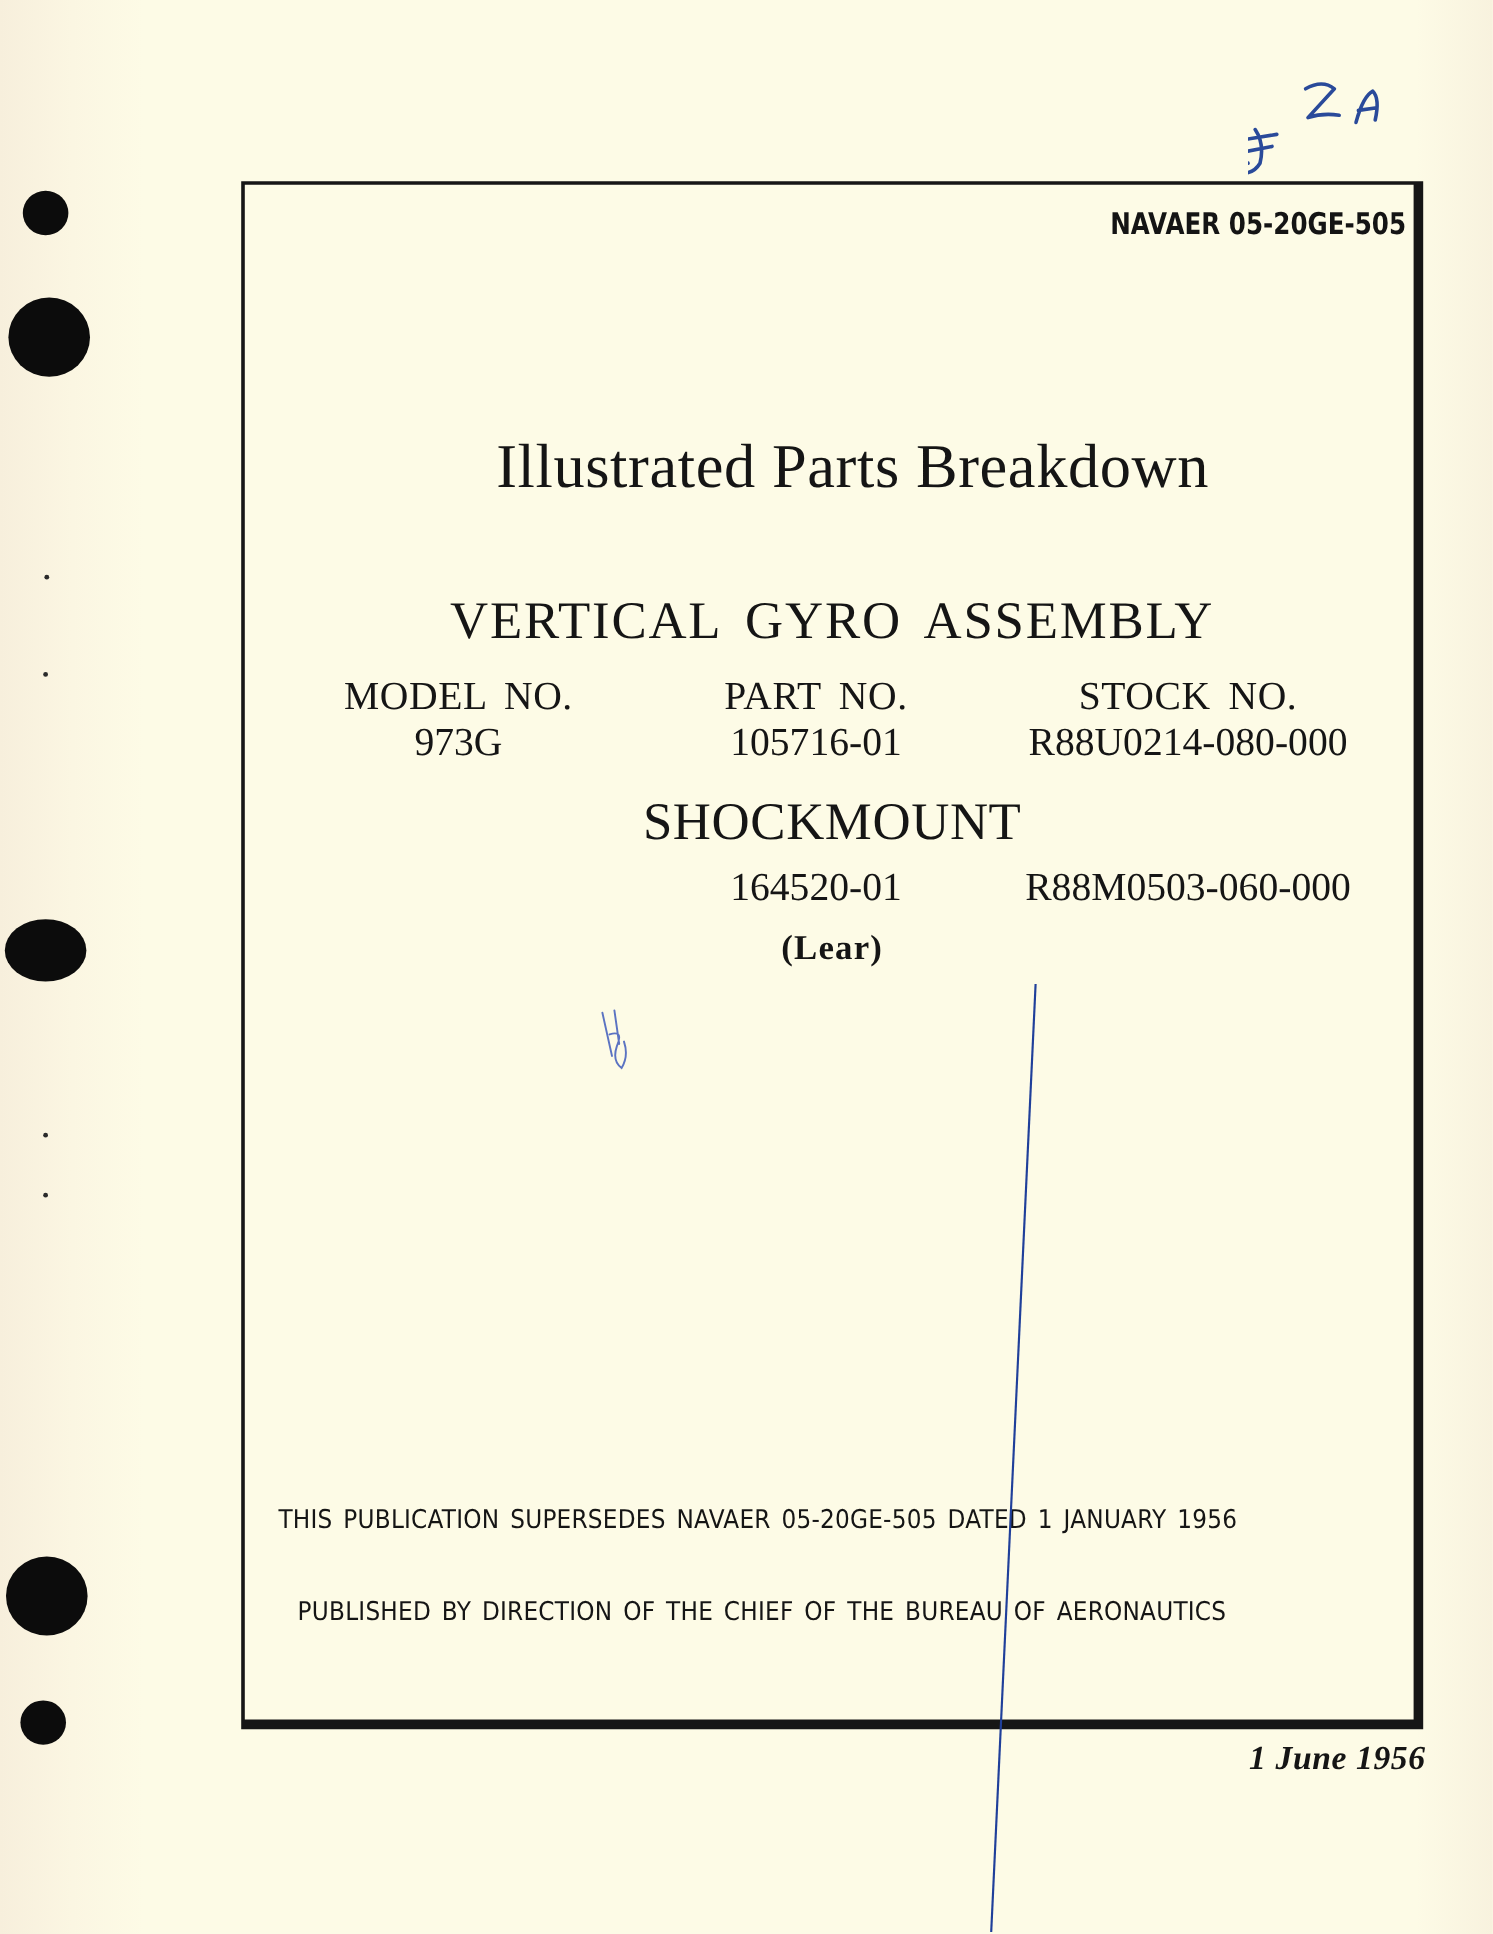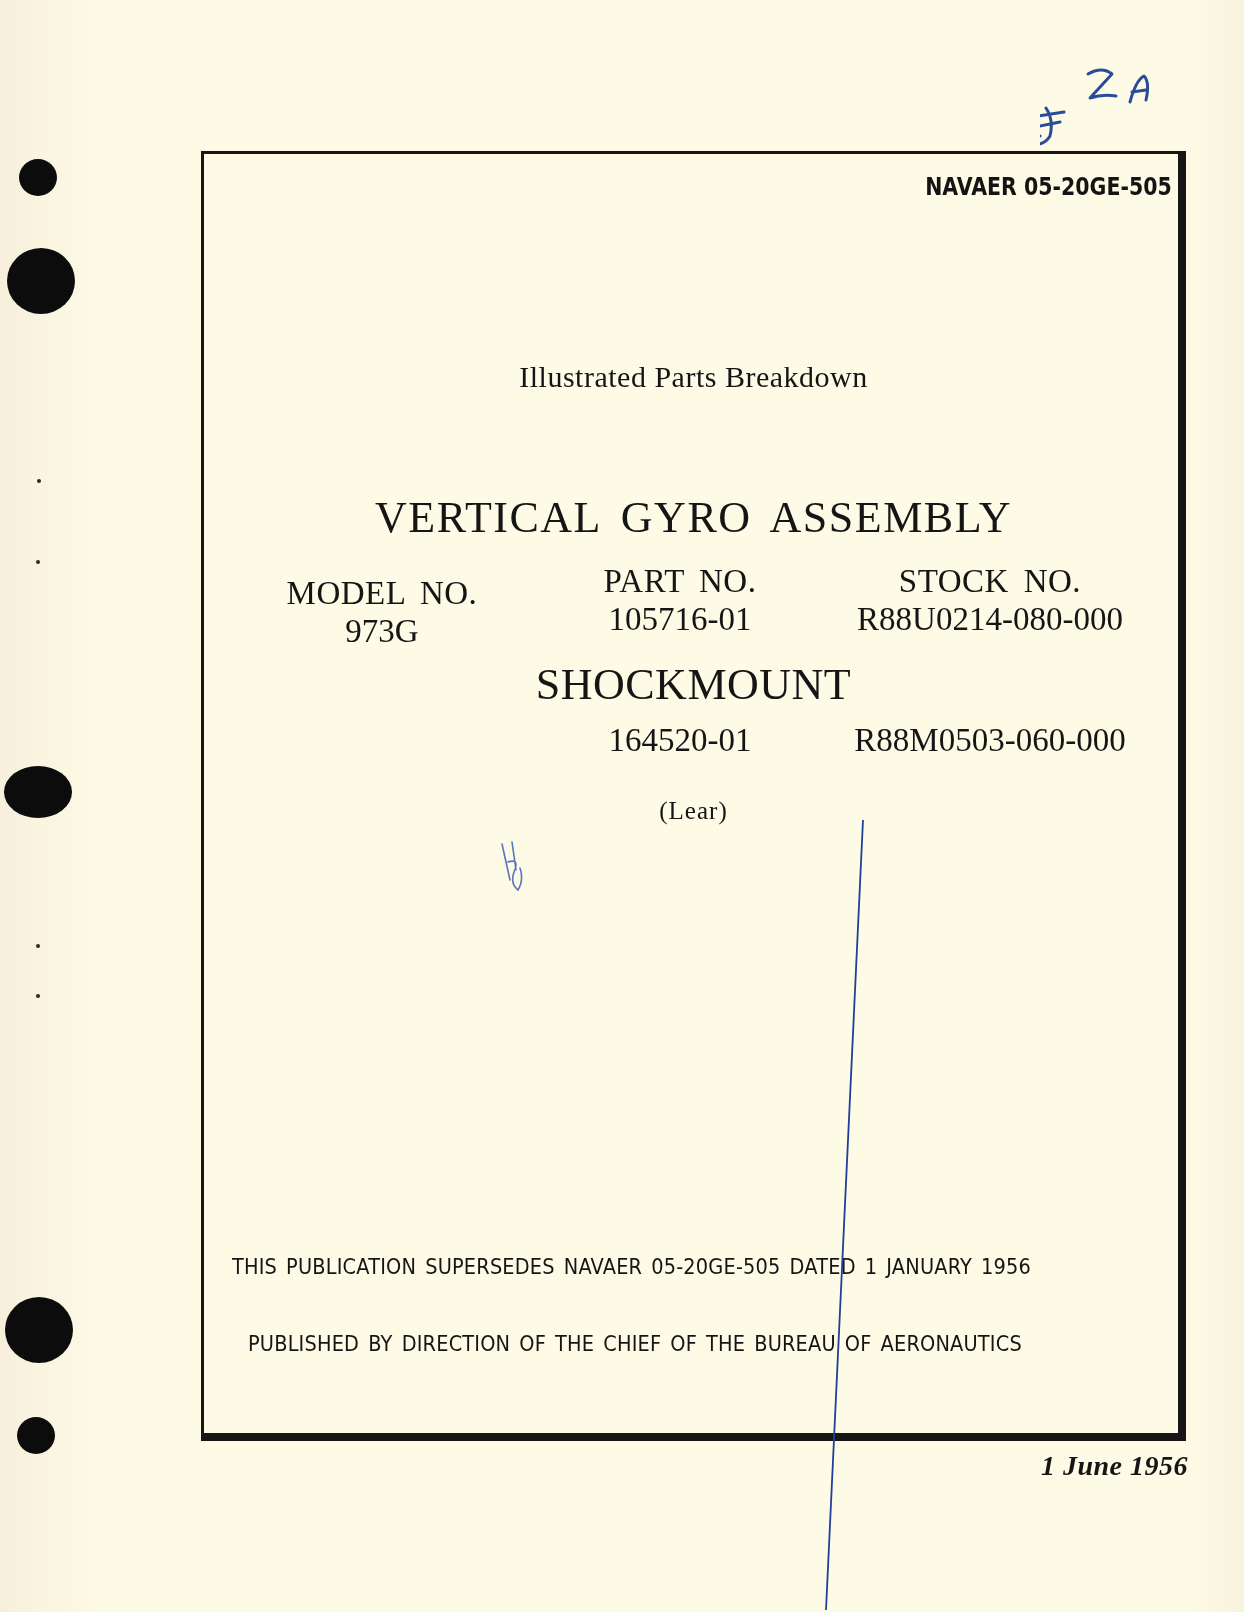--- a/index.html
+++ b/index.html
@@ -24,31 +24,31 @@
     box-sizing: border-box;
   }
   .doc-number {
     position: absolute; right: 72px; top: 172px;
     font-family: "DejaVu Sans", "Liberation Sans", sans-serif;
     font-weight: bold; font-size: 25px; letter-spacing: 0px;
     transform: scaleX(0.82); transform-origin: right center;
     color: #141414;
   }
   .center { position: absolute; left: 201px; width: 985px; text-align: center; }
-  .ipb-title { top: 360px; font-size: 30px; letter-spacing: 0.5px; }
+  .ipb-title { top: 360px; font-size: 52px; letter-spacing: 0.5px; padding-left: 17px; }
   .main-title { top: 492px; font-size: 44px; letter-spacing: 1.5px; word-spacing: 8px; }
   .col { position: absolute; text-align: center; font-size: 33px; line-height: 38px; }
   .col .label { letter-spacing: 0.5px; word-spacing: 6px; }
-  .col-model { left: 262px; width: 240px; top: 562px; margin-top: 12px; }
+  .col-model { left: 262px; width: 240px; top: 562px; }
   .col-part { left: 570px; width: 220px; top: 562px; text-align: center; }
   .col-stock { left: 850px; width: 280px; top: 562px; }
   .sub-title { top: 623px; font-size: 44px; letter-spacing: 0.5px; margin-top: 36px; }
   .shock-part { position: absolute; left: 560px; width: 240px; text-align: center; top: 722px; font-size: 33px; }
   .shock-stock { position: absolute; left: 840px; width: 300px; text-align: center; top: 722px; font-size: 33px; }
-  .manufacturer { top: 797px; font-size: 25px; font-weight: normal; letter-spacing: 1px; }
+  .manufacturer { top: 774px; font-size: 29px; font-weight: bold; letter-spacing: 1px; }
 
   .supersede {
     position: absolute; left: 232px; width: 930px; top: 1254px;
     font-family: "DejaVu Sans", "Liberation Sans", sans-serif;
     font-size: 21.5px; letter-spacing: 0.2px; word-spacing: 3px;
     transform: scaleX(0.9); transform-origin: left center; white-space: nowrap;
   }
   .published {
     position: absolute; left: 248px; width: 920px; top: 1331px;
     font-family: "DejaVu Sans", "Liberation Sans", sans-serif;

